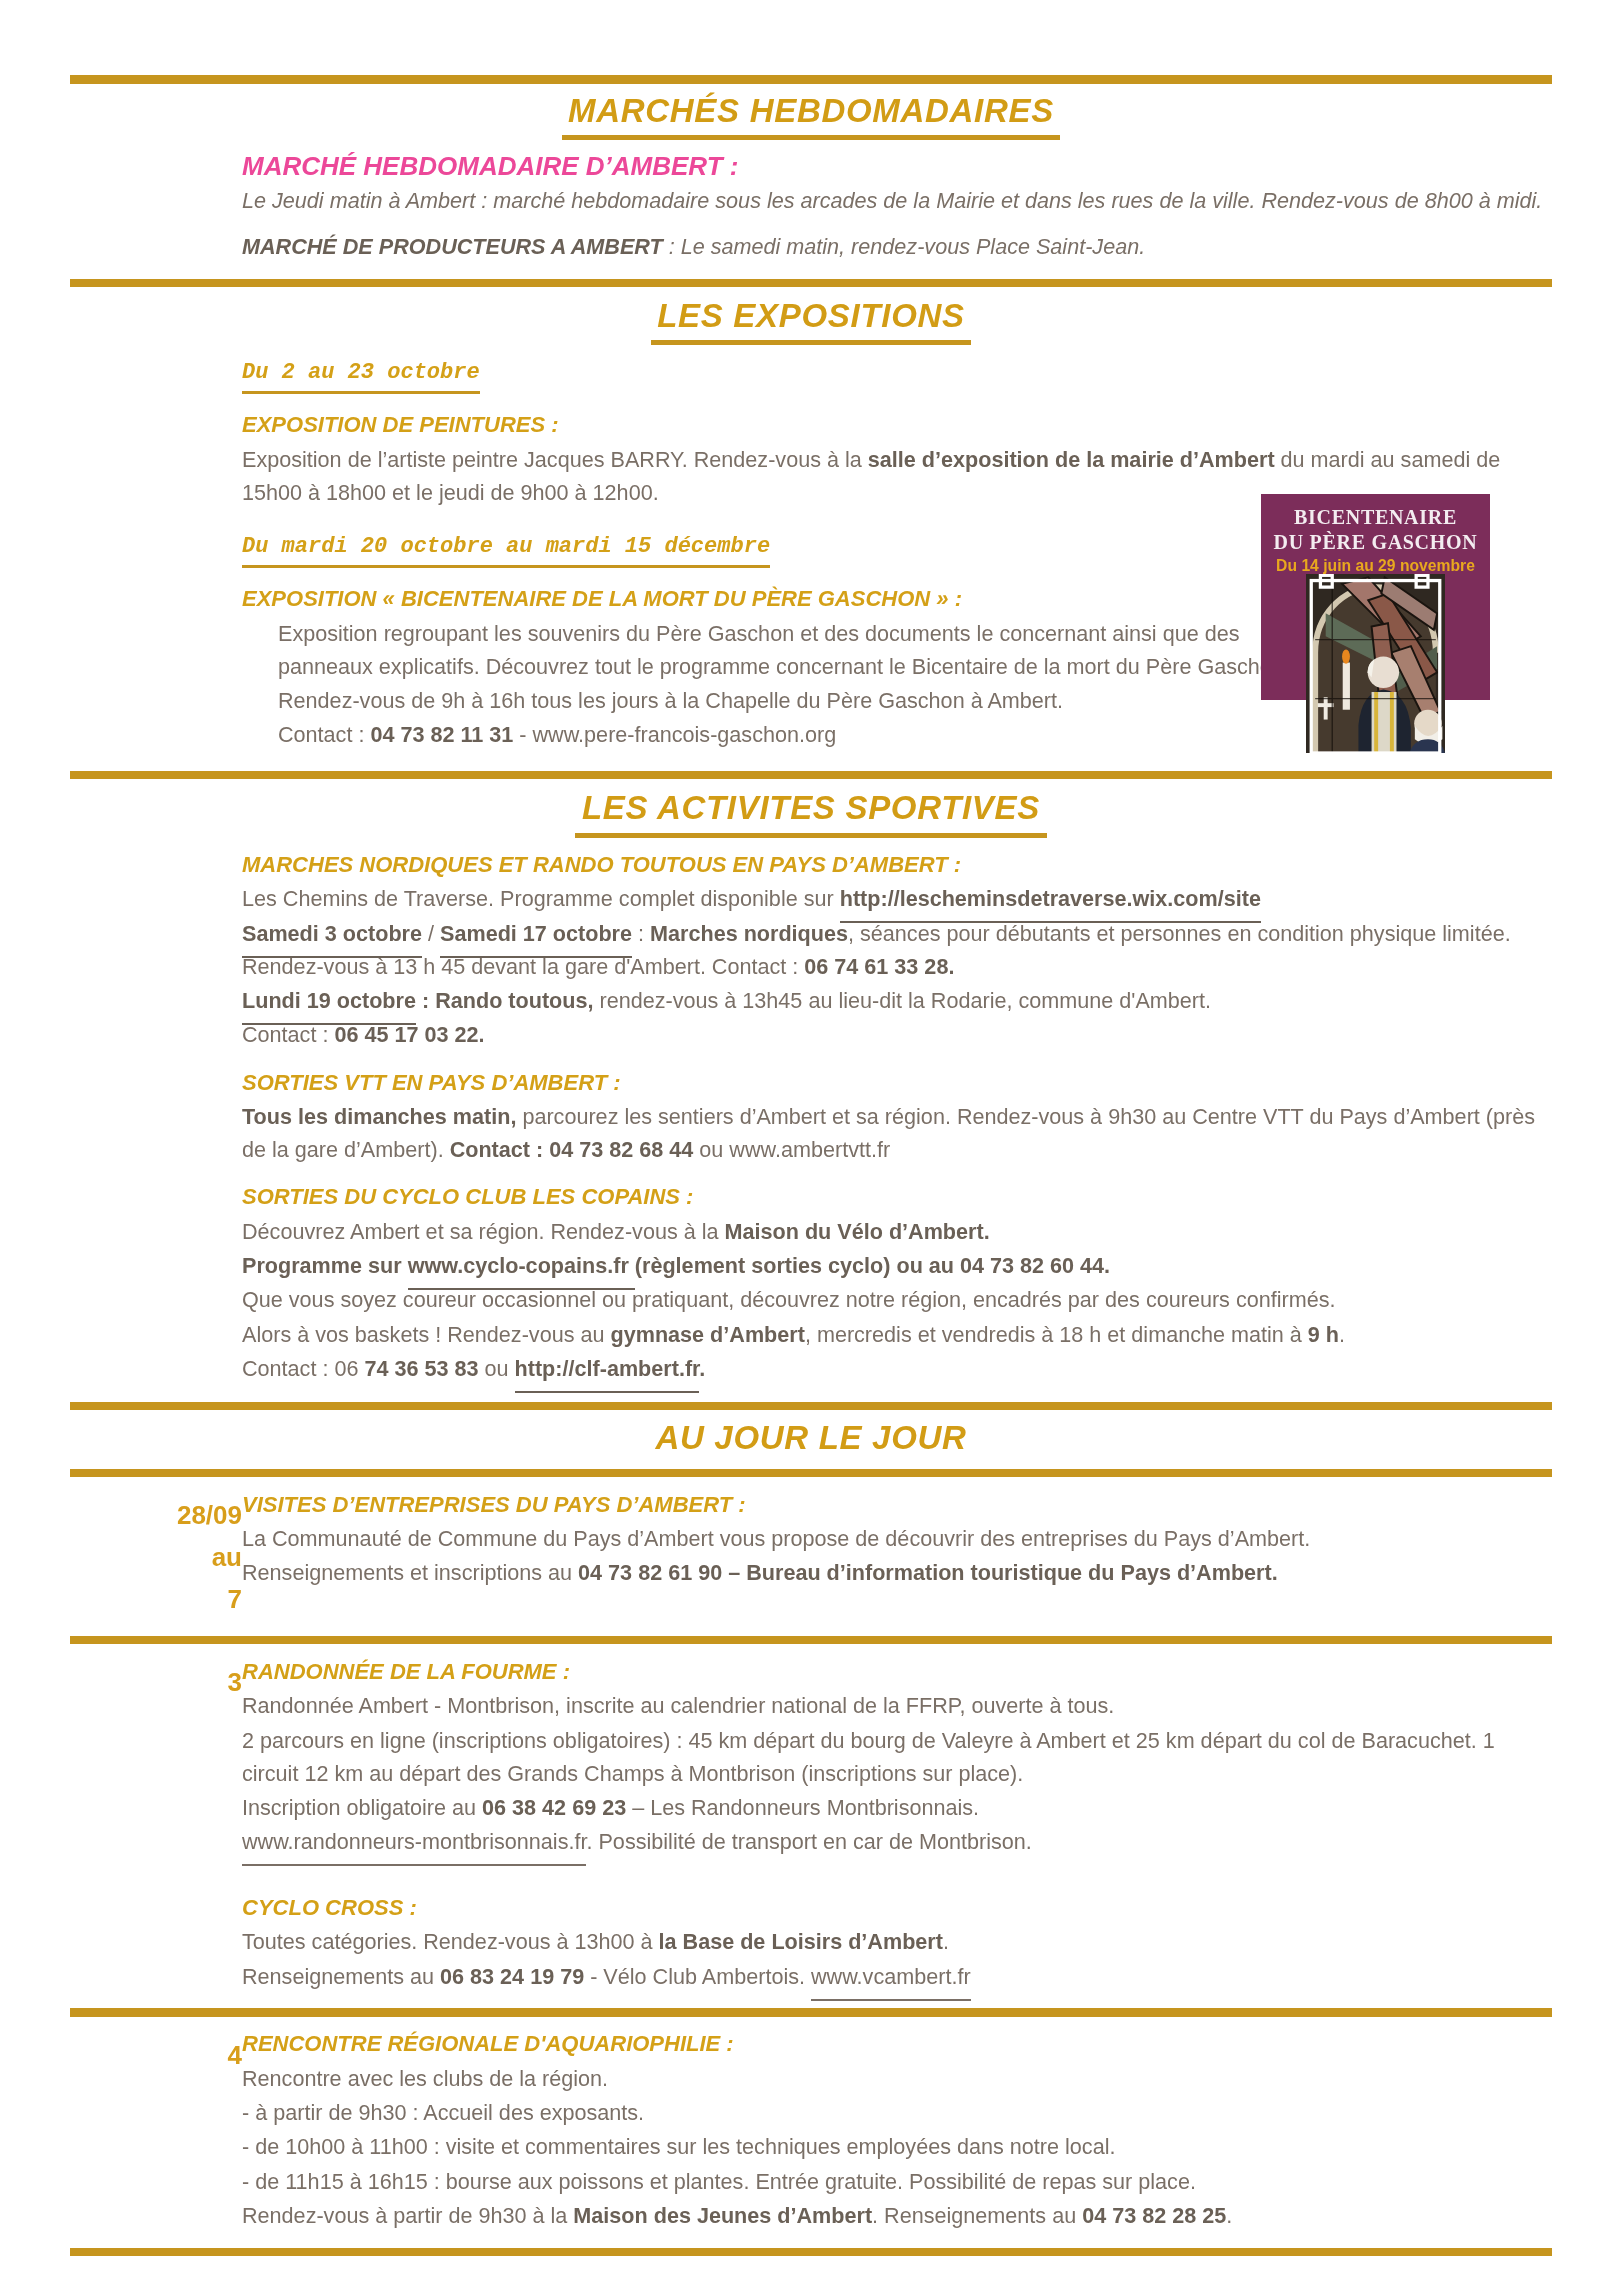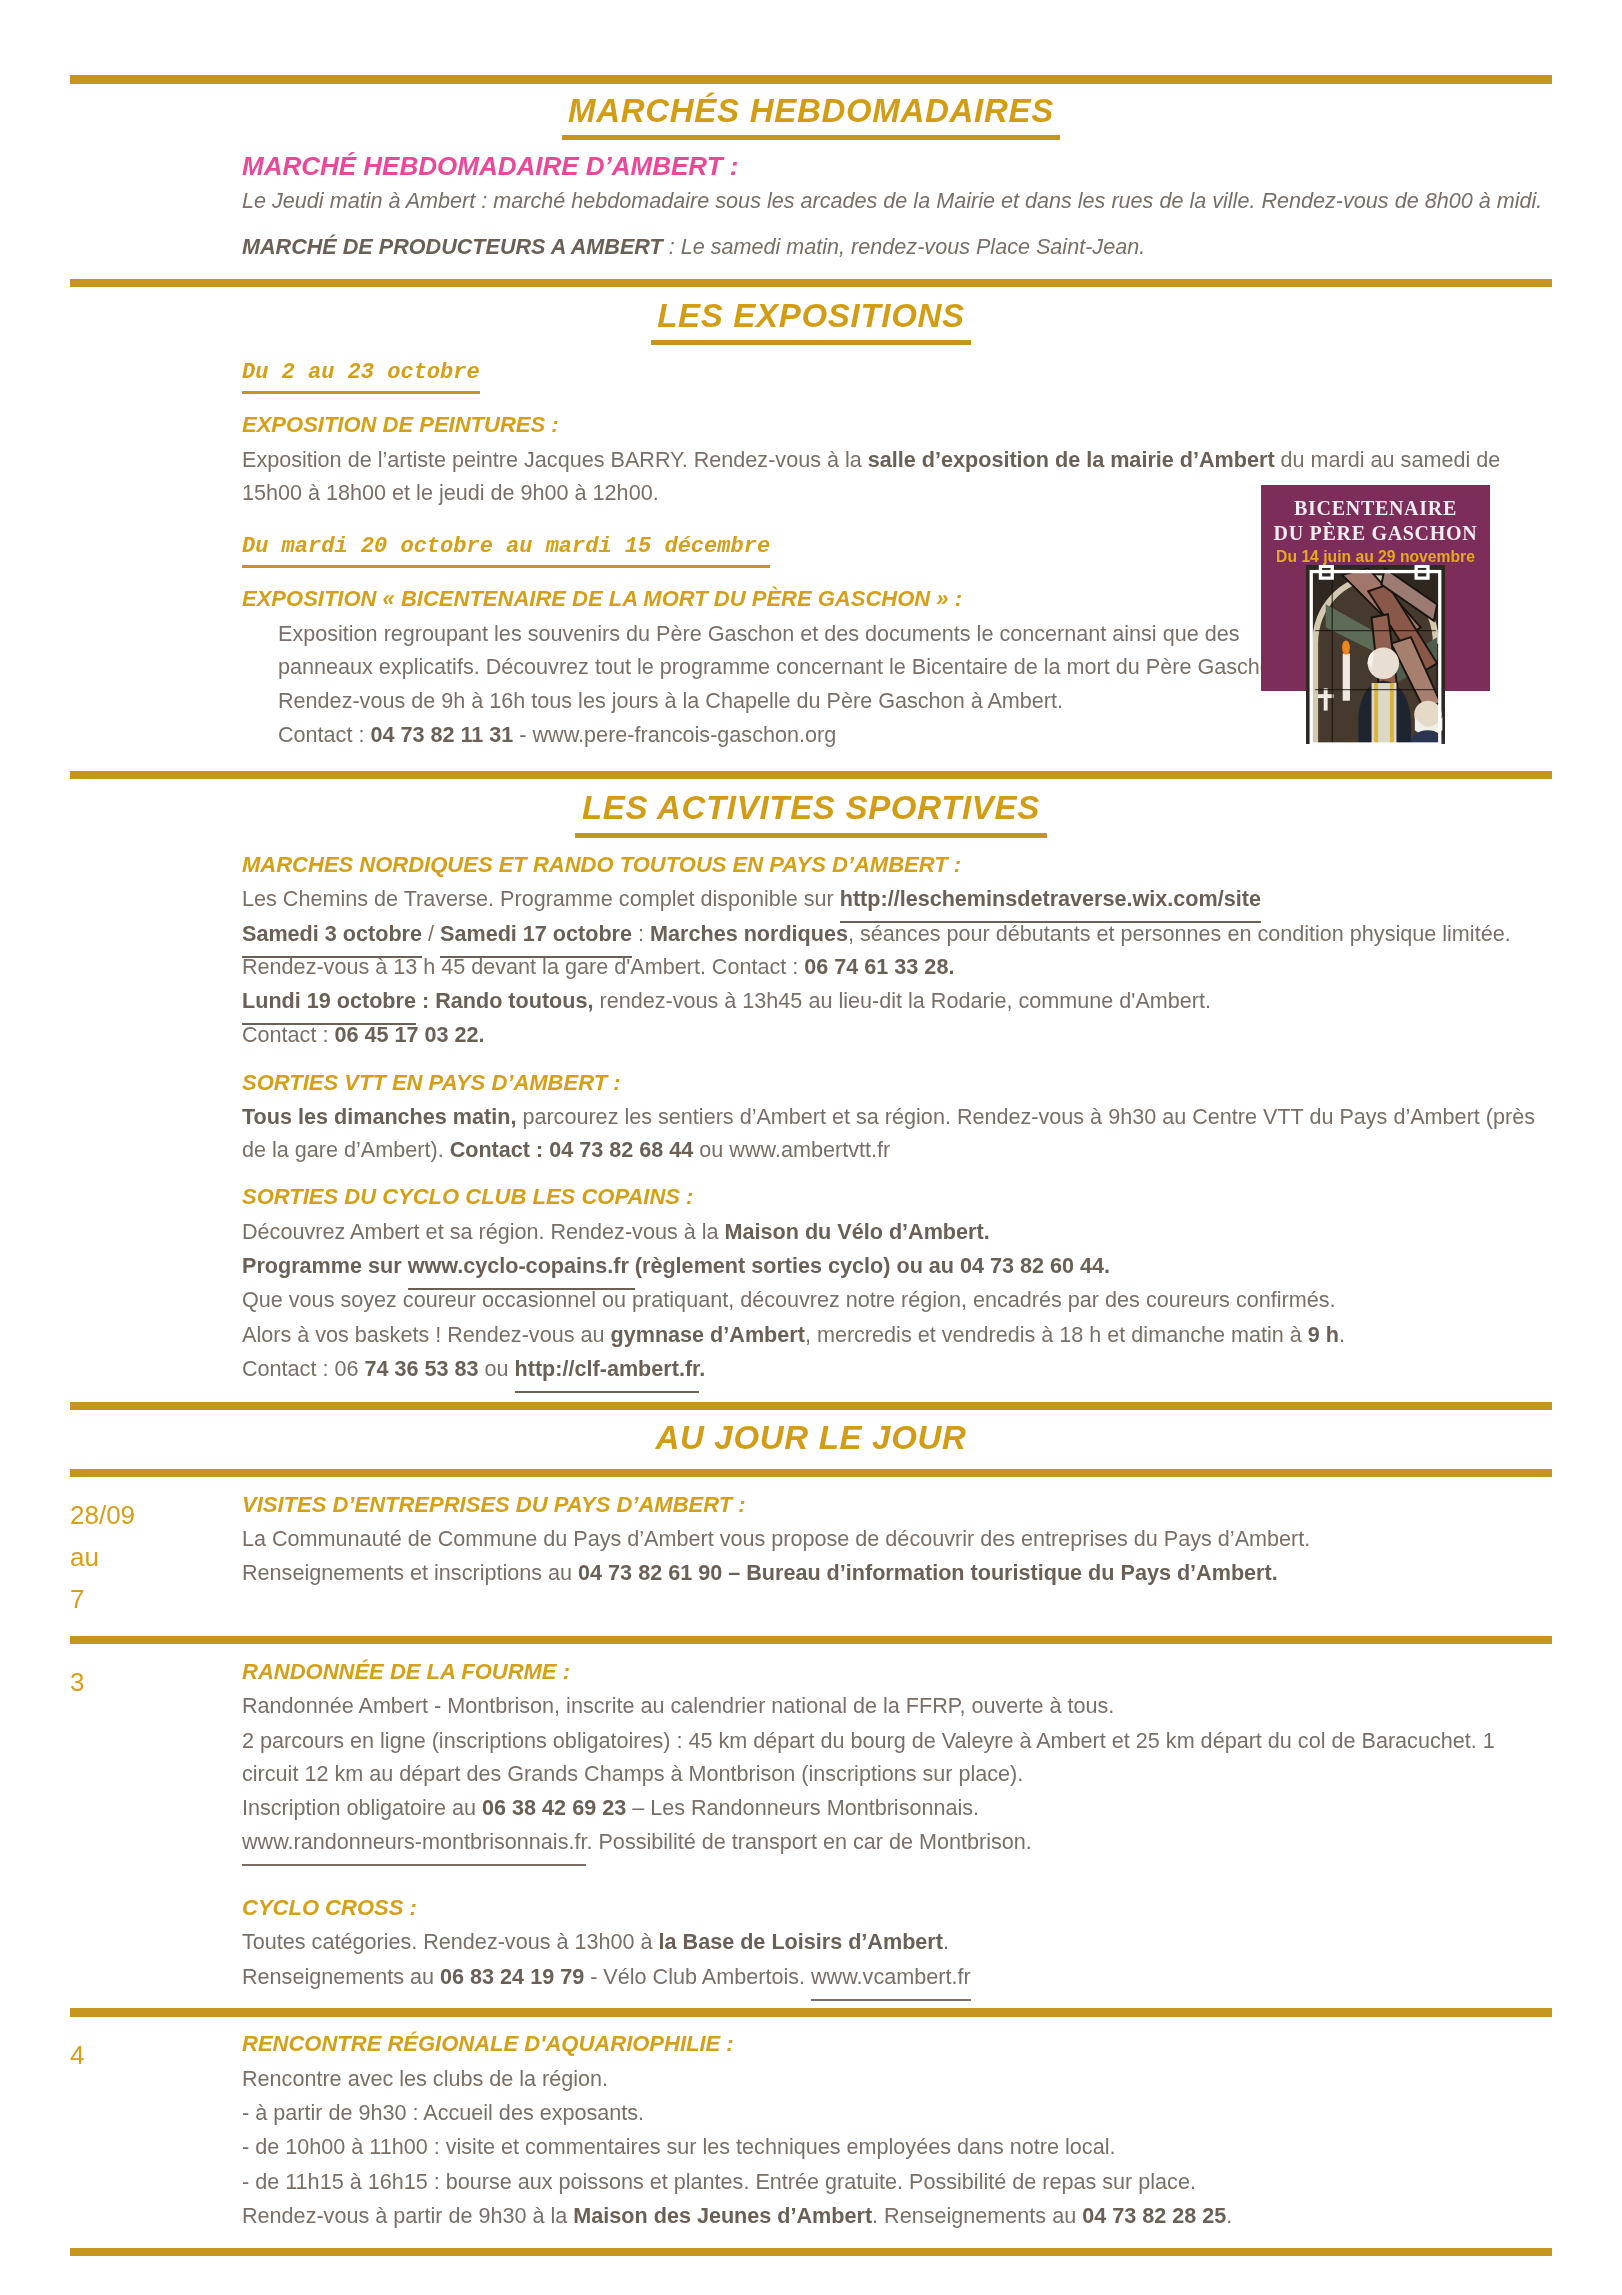--- a/index.html
+++ b/index.html
@@ -48,36 +48,36 @@
     color:#d4a017;border-bottom:3.9px solid #c6951e;padding-bottom:2.6px;font-family:Liberation Mono, monospace;
   }
   .dg-wrap{margin-top:13px;}
   .dg-wrap.mt-big{margin-top:23.6px;}
   .w-narrow{max-width:1021px;margin-left:36px;}
   .mt-p2{margin-top:13px;}
   .mt-sec{margin-top:15.7px;}
   .mt-bar3{margin-top:19.6px;}
   .mt-bar4{margin-top:17px;}
   
-  .flyer{position:absolute;top:127px;right:62px;width:229px;height:249px;}
+  .flyer{position:absolute;top:136px;right:62px;width:229px;height:249px;}
   .flyer-bg{position:absolute;top:0;left:0;width:229px;height:206px;background:#7c2d5a;}
   .flyer-title{
     position:absolute;top:10.5px;left:0;width:229px;text-align:center;
     font-family:"Liberation Serif","DejaVu Serif",serif;
     font-weight:bold;color:#f3ecf0;font-size:20px;line-height:25px;letter-spacing:0.7px;
   }
   .flyer-dates{
     position:absolute;top:63px;left:0;width:229px;text-align:center;
     font-weight:bold;color:#e8a81e;font-size:15.7px;
   }
   .glass{position:absolute;top:80px;left:45px;width:139px;height:179px;}
   
   .row{display:grid;grid-template-columns:172px 1fr;padding:10.5px 0 15.7px 0;}
   .date-cell{
-    text-align:left;color:#d89e1b;font-weight:normal;
+    text-align:right;color:#d89e1b;font-weight:bold;
     font-size:26px;line-height:42px;padding-top:6.5px;
   }
   .row-content{max-width:1310px;}
   .gap-before{margin-top:33px;}
 </style>
 </head>
 <body>
 
 <div class="page">
   <div class="content">

